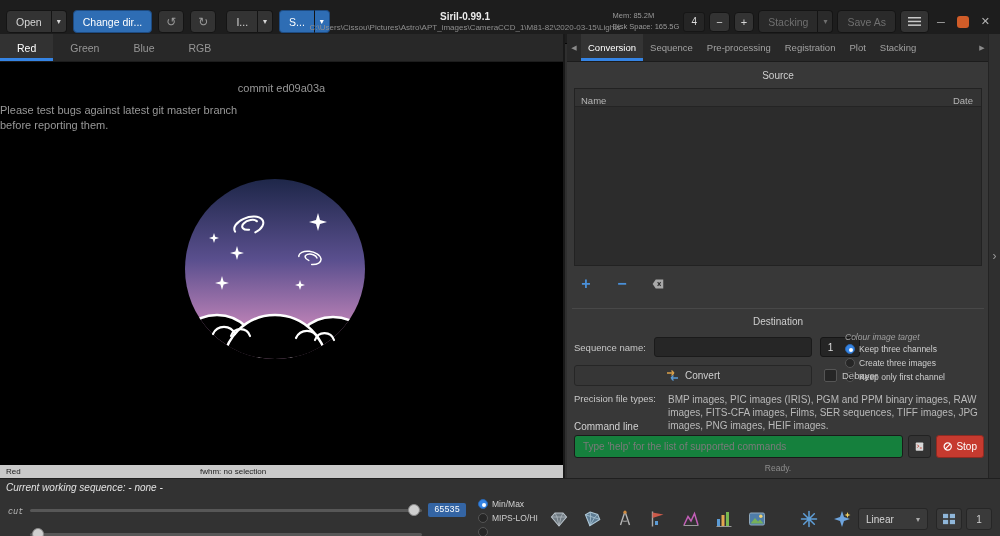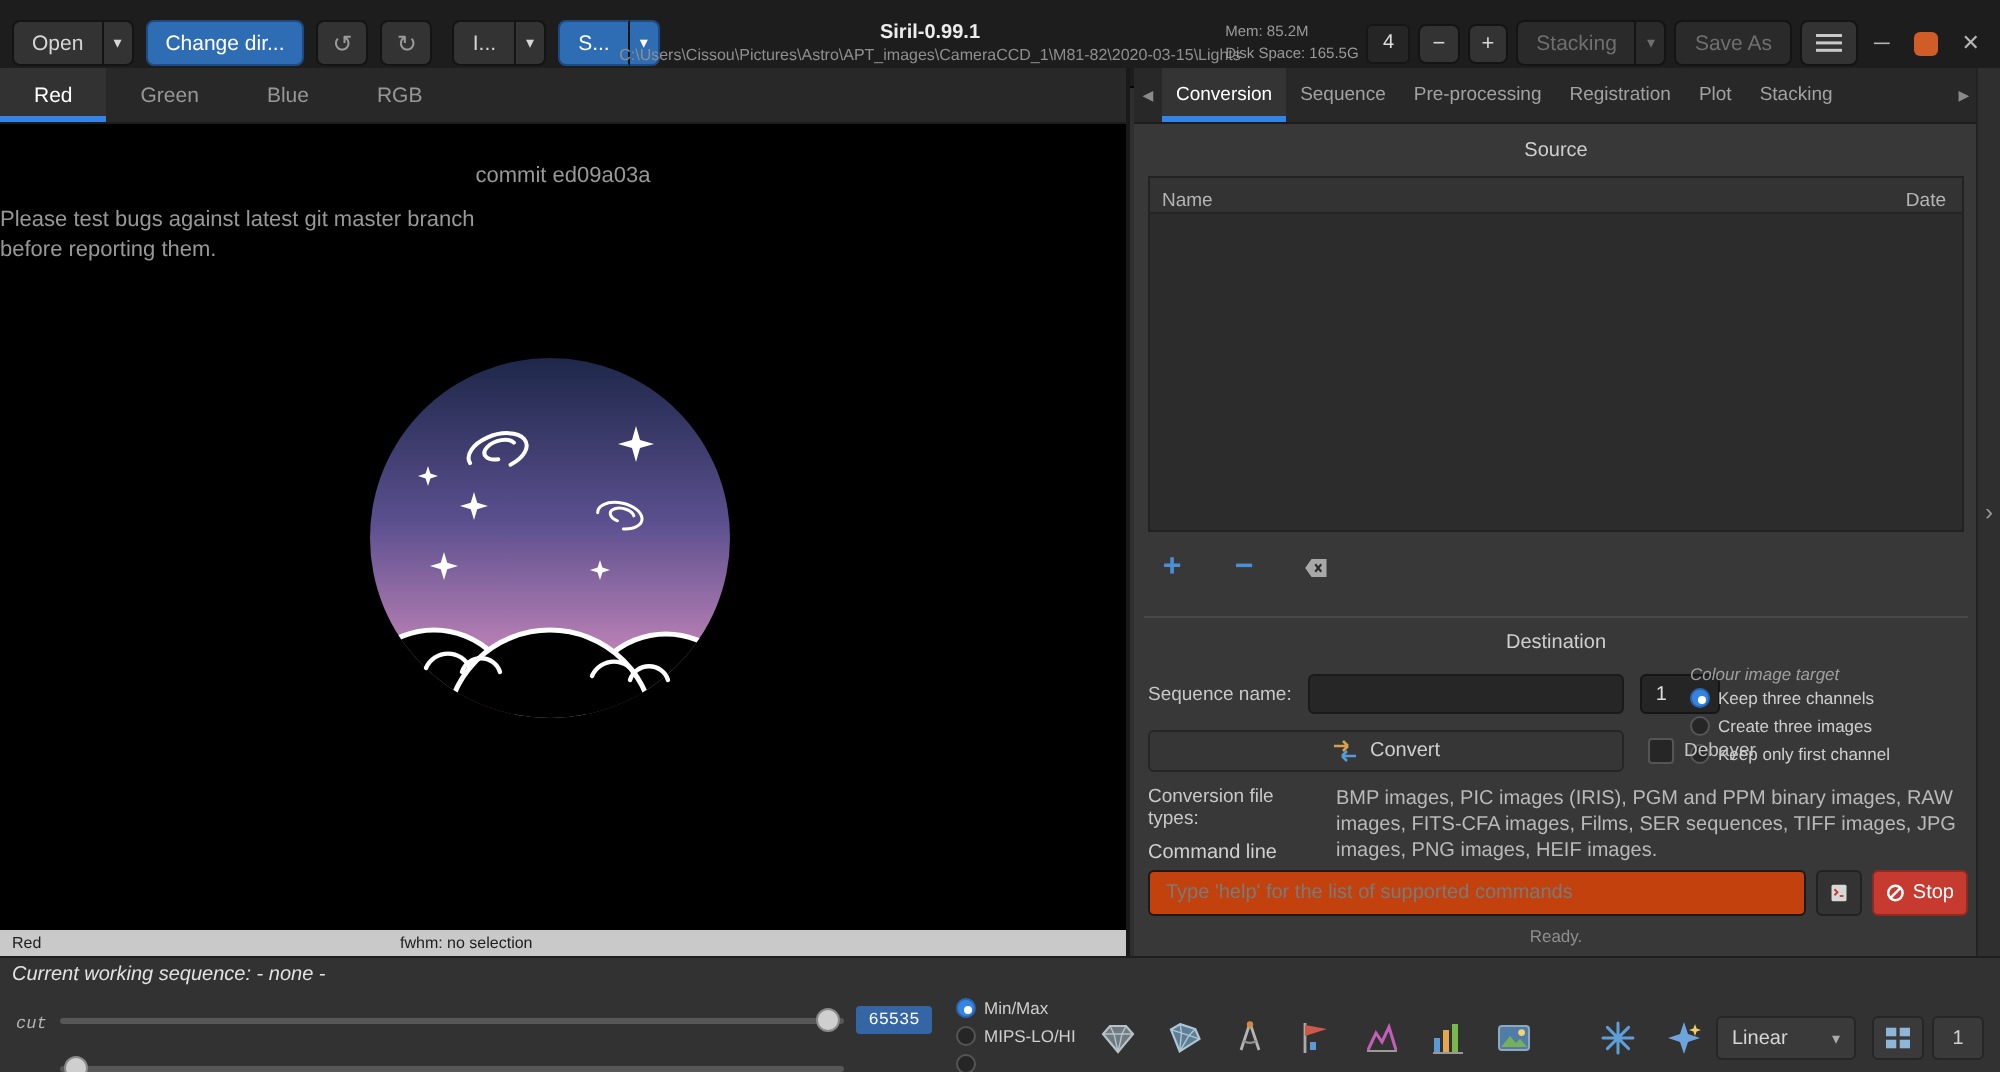--- a/index.html
+++ b/index.html
@@ -67,21 +67,21 @@
   .radio.sel .rdot::after{content:"";position:absolute;left:2.5px;top:2.5px;width:4px;height:4px;background:#fff;border-radius:50%;}
   .convrow{position:absolute;left:7px;top:303px;display:flex;align-items:center;gap:12px;}
   .convertbtn{width:238px;height:21px;background:#363636;border:1px solid #262626;border-radius:3px;color:#cfcfcf;font-size:10px;display:flex;align-items:center;justify-content:center;gap:6px;}
   .checkbox{display:flex;align-items:center;gap:5px;font-size:9.5px;color:#c3c3c3;}
   .cbox{width:11px;height:11px;background:#262626;border:1px solid #555;border-radius:2px;}
   .supported{position:absolute;left:7px;top:331px;display:flex;gap:8px;}
   .suplabel{font-size:9.5px;color:#c8c8c8;width:86px;flex:none;}
   .suptext{width:316px;font-size:10px;color:#b9b9b9;line-height:1.3;}
   .cmdlabel{position:absolute;left:7px;top:359px;font-size:10px;color:#d0d0d0;}
   .cmdrow{position:absolute;left:7px;right:5px;top:372px;height:24px;display:flex;gap:5px;align-items:center;}
-  .cmdinput{flex:1;height:23px;background:#c2410c;border:1px solid #1a1a1a;border-radius:3px;color:#ddd;padding:0 8px;font-size:10px;box-sizing:border-box;outline:none;}
+  .cmdinput{flex:1;height:23px;background:#15803d;border:1px solid #1a1a1a;border-radius:3px;color:#ddd;padding:0 8px;font-size:10px;box-sizing:border-box;outline:none;}
   .cmdinput::placeholder{color:#7a7a7a;}
   .cmdicon{width:23px;height:23px;background:#333;border:1px solid #222;border-radius:3px;display:flex;align-items:center;justify-content:center;}
   .stopbtn{width:48px;height:23px;background:#c63a2f;border:1px solid #8e2a22;border-radius:3px;color:#fff;font-size:10px;display:flex;align-items:center;justify-content:center;gap:4px;}
   .ready{position:absolute;left:0;right:0;top:401px;text-align:center;color:#8e8e8e;font-size:8.5px;}
 
   
   .bottombar{position:absolute;left:0;top:478px;right:0;height:58px;background:#323232;border-top:1px solid #1f1f1f;overflow:hidden;}
   .seqtext{position:absolute;left:6px;top:3px;font-style:italic;font-size:10px;color:#e2e2e2;}
   .cutrow{position:absolute;left:8px;display:flex;align-items:flex-end;gap:6px;font-family:Liberation Mono, monospace;}
   .r1{top:24px;} .r2{top:48px;}
@@ -287,21 +287,21 @@
             </svg>
           <span>Convert</span>
         </button>
         <div class="checkbox">
           <span class="cbox"></span>
           <span>Debayer</span>
         </div>
       </div>
 
       <div class="supported">
-        <span class="suplabel">Conversion file types:</span>
+        <span class="suplabel">Precision file types:</span>
         <span class="suptext">BMP images, PIC images (IRIS), PGM and PPM binary images, RAW images, FITS-CFA images, Films, SER sequences, TIFF images, JPG images, PNG images, HEIF images.</span>
       </div>
 
       <div class="cmdlabel">Command line</div>
       <div class="cmdrow">
         <input class="cmdinput" placeholder="Type 'help' for the list of supported commands" style="">
         <button class="cmdicon">
           <svg width="12" height="13" viewBox="0 0 12 13">
               <rect x="1" y="1" width="10" height="11" rx="1" fill="#d8d8d8"></rect>
               <path d="M3 4 l2 2 -2 2" stroke="#c0392b" stroke-width="1.2" fill="none"></path>

